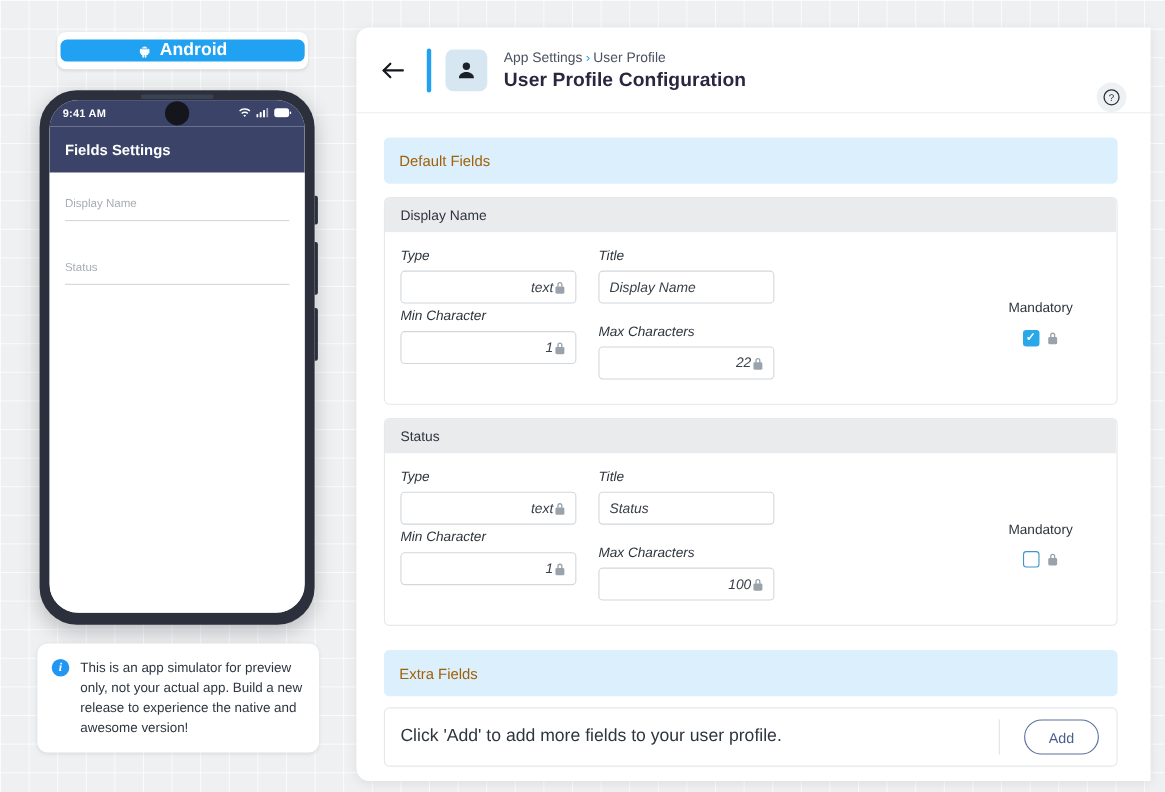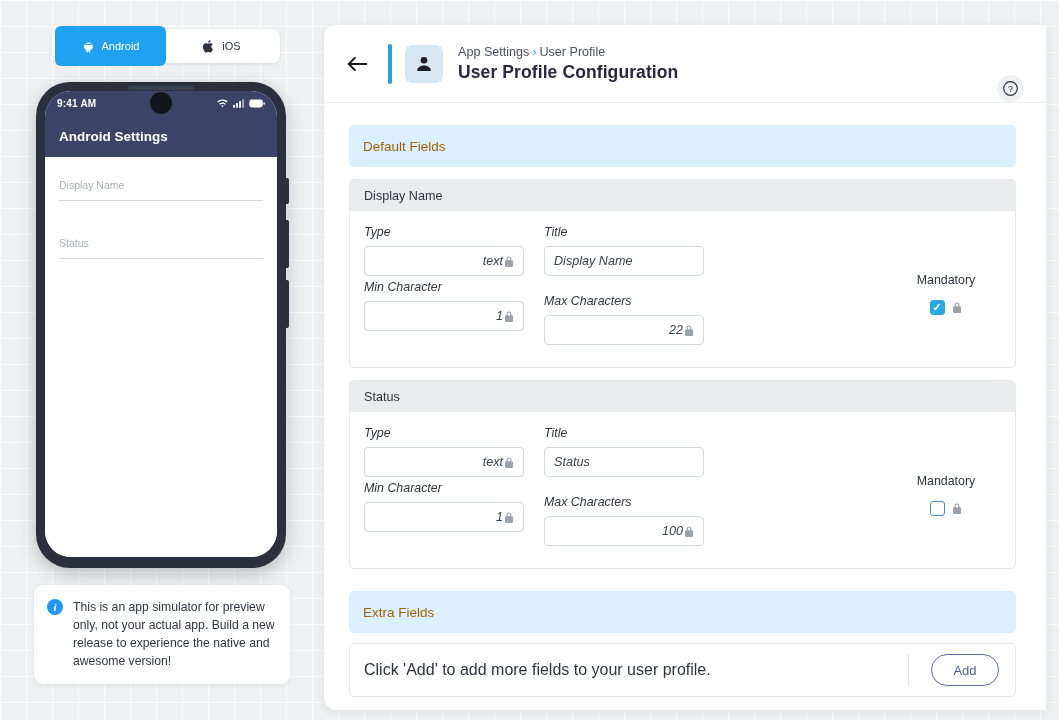--- a/index.html
+++ b/index.html
@@ -33,28 +33,28 @@
     width: 228px; height: 34px;
     background: #ffffff;
     border-radius: 8px;
     display: flex;
     align-items: center;
     padding: 3px;
     box-shadow: 0 1px 3px rgba(0,0,0,0.10);
   }
   .plat-tab {
     flex: 1 1 0;
-    height: 40px;
+    height: 20px;
     display: flex;
     align-items: center;
     justify-content: center;
     gap: 7px;
     border-radius: 6px;
-    font-size: 11px;
-    font-weight: normal;
+    font-size: 16px;
+    font-weight: bold;
     cursor: pointer;
   }
   .plat-tab.active { background: #21a1f1; color: #ffffff; }
   .plat-tab.inactive { background: transparent; color: #2c3440; }
   .plat-ico { display: flex; align-items: center; }
 
   
   #phone-frame {
     position: absolute;
     left: 36px; top: 82px;
@@ -320,28 +320,20 @@
 <div id="left-col">
 
   <div id="platform-toggle">
     <div class="plat-tab active">
       <span class="plat-ico">
         <svg width="13" height="13" viewBox="0 0 24 24" fill="#ffffff">
           <path d="M6 9h12v8a1.5 1.5 0 0 1-1.5 1.5H15v3a1.5 1.5 0 0 1-3 0v-3h-1v3a1.5 1.5 0 0 1-3 0v-3H7.5A1.5 1.5 0 0 1 6 17V9zM4 9.5a1.5 1.5 0 0 1 3 0v5a1.5 1.5 0 0 1-3 0v-5zm13 0a1.5 1.5 0 0 1 3 0v5a1.5 1.5 0 0 1-3 0v-5zM7.2 7.6C7.5 5.5 9.5 4 12 4s4.5 1.5 4.8 3.6H7.2zM9.6 6.2a.6.6 0 1 0 0-1.2.6.6 0 0 0 0 1.2zm4.8 0a.6.6 0 1 0 0-1.2.6.6 0 0 0 0 1.2z"></path>
         </svg>
       </span>
       <span>Android</span>
-    </div>
-    <div class="plat-tab inactive">
-      <span class="plat-ico">
-        <svg width="13" height="15" viewBox="0 0 24 28" fill="#2c3440">
-          <path d="M17.3 14.6c0-3 2.4-4.4 2.5-4.5-1.4-2-3.5-2.3-4.3-2.3-1.8-.2-3.5 1.1-4.4 1.1-.9 0-2.3-1.1-3.8-1-2 .03-3.8 1.1-4.8 2.9-2 3.5-.5 8.7 1.5 11.6 1 1.4 2.1 3 3.6 2.9 1.5-.06 2-.9 3.8-.9s2.2.9 3.8.9c1.6-.03 2.6-1.4 3.5-2.9 1.1-1.6 1.6-3.2 1.6-3.3-.04-.02-3-1.2-3-4.5zM14.6 5.5c.8-1 1.3-2.4 1.2-3.8-1.2.05-2.6.8-3.4 1.8-.7.9-1.4 2.3-1.2 3.6 1.3.1 2.6-.7 3.4-1.6z"></path>
-        </svg>
-      </span>
-      <span>iOS</span>
     </div>
   </div>
 
   <div id="phone-frame">
     <div id="phone-speaker"></div>
     <div class="side-btn" id="side-btn-1"></div>
     <div class="side-btn" id="side-btn-2"></div>
     <div class="side-btn" id="side-btn-3"></div>
 
     <div id="phone-screen">
@@ -366,21 +358,21 @@
           <span>
             <svg width="16" height="9" viewBox="0 0 26 14" fill="none">
               <rect x="0.5" y="0.5" width="22" height="13" rx="4" fill="#ffffff"></rect>
               <rect x="23.5" y="5" width="2.2" height="4" rx="1" fill="#ffffff"></rect>
             </svg>
           </span>
         </div>
       </div>
 
       <div id="phone-appbar">
-        <div id="phone-appbar-title">Android Settings</div>
+        <div id="phone-appbar-title">Fields Settings</div>
       </div>
 
       <div id="phone-body">
         <div class="phone-field">
           <div class="phone-field-label">Display Name</div>
           <div class="phone-field-line"></div>
         </div>
         <div class="phone-field">
           <div class="phone-field-label">Status</div>
           <div class="phone-field-line"></div>

